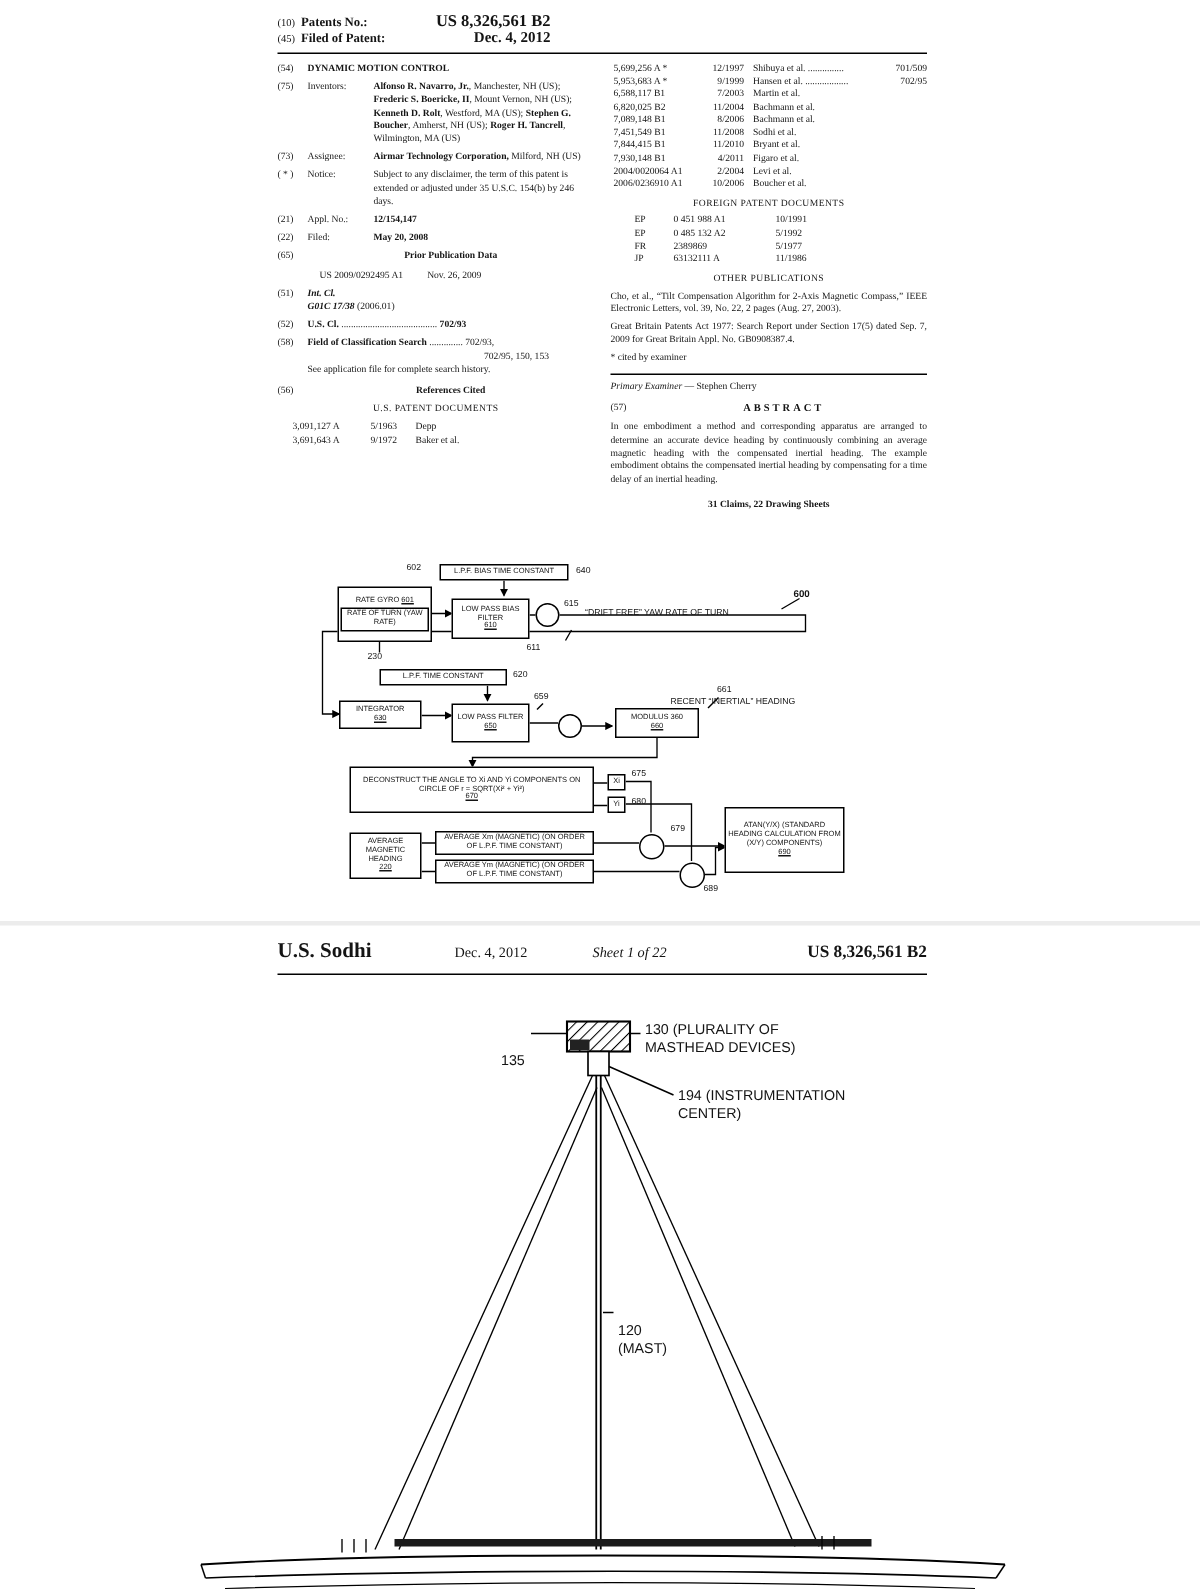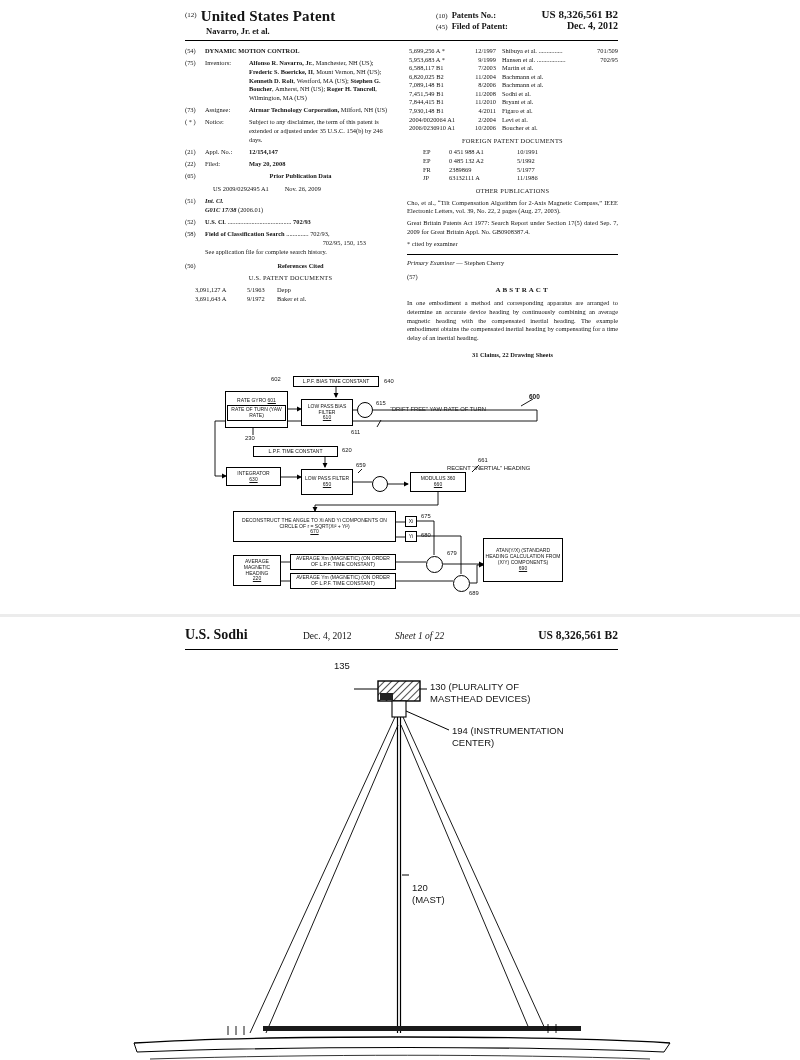--- a/index.html
+++ b/index.html
@@ -46,21 +46,21 @@
   .rname { flex:1; white-space:nowrap; overflow:hidden; }
   .rcls { flex:none; }
   .refs-us { margin-left:2px; }
   .refs-f { margin-left:16px; }
   .fcc { width:26px; flex:none; }
   .fnum2 { width:68px; flex:none; }
   .pub { text-align:justify; margin:2px 0 3px 0; }
   .cited { margin-top:4px; }
   .examiner { border-top:.8px solid #000; margin-top:5px; padding-top:4px; }
   .absrow { display:flex; margin-top:5px; }
-  .abshead { flex:1; text-align:center; font-weight:bold; font-size:7px; letter-spacing:2px;margin-top:13px; }
+  .abshead { flex:1; text-align:center; font-weight:bold; font-size:7px; letter-spacing:2px; }
   .abstract { text-align:justify; margin:4px 0 0 0; }
   .claims { text-align:center; margin-top:8px; font-weight:bold; }
 
   
   .diagram { position:absolute; left:185px; top:375px; width:435px; height:238px; font-family:"Liberation Sans", sans-serif; }
   .diagram svg { position:absolute; left:0; top:0; }
   .db { position:absolute; border:1px solid #000; background:#fff; font-size:5px; line-height:1.18;
         text-align:center; display:flex; flex-direction:column; align-items:center; justify-content:center;
         padding:1px; box-sizing:border-box; }
   .dc { position:absolute; border:1px solid #000; border-radius:50%; background:#fff; width:16px; height:16px; box-sizing:border-box; }
@@ -82,27 +82,20 @@
   .fig svg { position:absolute; left:0; top:0; }
   .fl { position:absolute; font-family:"Liberation Sans", sans-serif; font-size:9.5px; line-height:1.25; }
 </style>
 </head>
 <body>
 
 <div class="page">
 
   <div class="p1">
     <div class="p1-header">
-      <div class="hdr-left">
-        <div class="hdr-title-row">
-          <span class="code">(12)</span>
-          <span class="big-title">United States Patent</span>
-        </div>
-        <div class="hdr-inventor">Navarro, Jr. et al.</div>
-      </div>
       <div class="hdr-right">
         <div class="hdr-right-row">
           <span class="code">(10)</span>
           <span class="hlbl">Patents No.:</span>
           <span class="hval">US 8,326,561 B2</span>
         </div>
         <div class="hdr-right-row">
           <span class="code">(45)</span>
           <span class="hlbl">Filed of Patent:</span>
           <span class="hval2">Dec. 4, 2012</span>
@@ -454,18 +447,18 @@
         <path d="M134 388 C260 380, 540 380, 670 388" stroke-width="1.3"></path>
         <path d="M137 397 C300 391, 520 391, 664 397" stroke-width="1.1"></path>
         <path d="M134 388 L137 397"></path>
         <path d="M670 388 L664 397"></path>
         <path d="M150 404 C320 399, 500 399, 650 404" stroke-width="0.8"></path>
       </g>
     </svg>
     <span class="fl" style="left:334px;top:682px;position:fixed"></span>
   </div>
 
-  <span class="fl" style="left:334px;top:660px">135</span>
+  <span class="fl" style="left:334px;top:702px">135</span>
   <span class="fl" style="left:430px;top:681px;width:118px">130 (PLURALITY OF MASTHEAD DEVICES)</span>
   <span class="fl" style="left:452px;top:725px;width:128px">194 (INSTRUMENTATION CENTER)</span>
   <span class="fl" style="left:412px;top:882px;width:46px">120 (MAST)</span>
 
 </div>
 
 </body></html>

